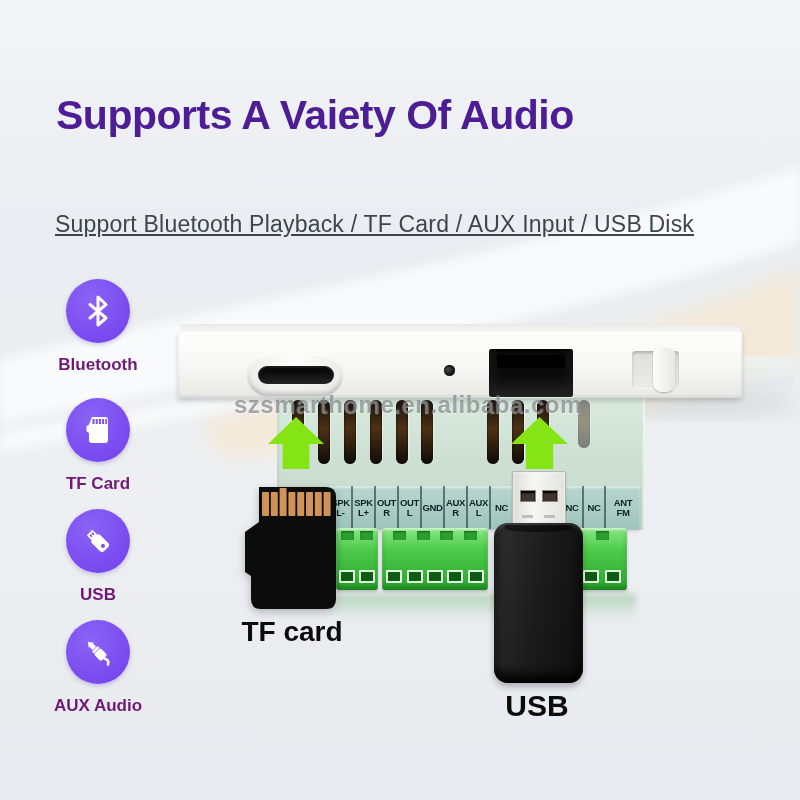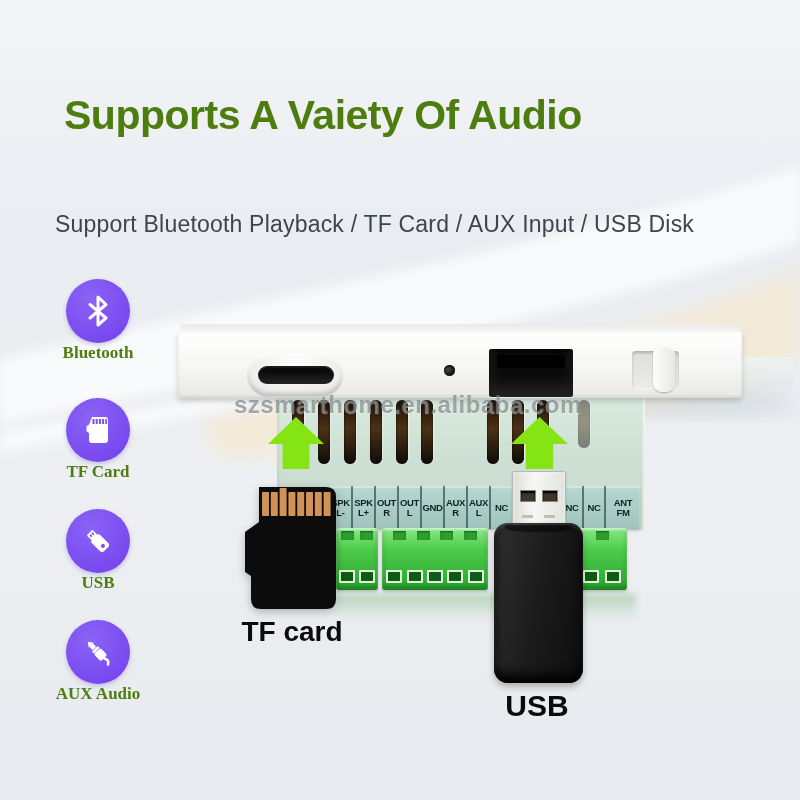--- a/index.html
+++ b/index.html
@@ -2,32 +2,32 @@
 <html><head>
 <meta charset="utf-8">
 <style>
   html,body{margin:0;padding:0;background:#dfe2e6;}
   .canvas{position:relative;width:800px;height:800px;overflow:hidden;
           font-family:"Liberation Sans",sans-serif;background:#edf0f3;}
   .abs{position:absolute;}
 
   
   .title{position:absolute;left:56px;top:64px;font-size:41px;line-height:49px;
-         font-weight:700;color:#4d7c0f;letter-spacing:-0.5px;z-index:6;margin-left:8px;}
+         font-weight:700;color:#4c1d95;letter-spacing:-0.5px;z-index:6;}
   .title span{display:block;}
   .subtitle{position:absolute;left:55px;top:188px;font-size:23px;color:#3f454c;
-            letter-spacing:.2px;z-index:6;}
+            letter-spacing:.2px;z-index:6;text-decoration:underline;}
 
   
   .feature{position:absolute;width:160px;left:18px;text-align:center;z-index:6;}
   .fcircle{width:64px;height:64px;border-radius:50%;margin:0 auto;
            background:radial-gradient(circle at 38% 30%,#8a63f6,#7747ee 78%);
            display:flex;align-items:center;justify-content:center;
            box-shadow:0 2px 4px rgba(80,50,180,.25);}
-  .flabel{font-size:17px;font-weight:700;color:#4d7c0f;font-family:Liberation Serif, serif;}
+  .flabel{margin-top:12px;font-size:17px;font-weight:700;color:#701a75;}
   .f-bt{top:279px;} .f-tf{top:398px;} .f-usb{top:509px;} .f-aux{top:620px;}
 
   
   .panel{position:absolute;left:178px;top:331px;width:564px;height:67px;z-index:4;
          background:linear-gradient(180deg,#ffffff 0%,#f6f6f4 55%,#e8e8e5 100%);
          border-radius:4px;
          box-shadow:0 3px 5px rgba(90,95,100,.28),inset 0 1px 0 #fff,inset 0 -2px 3px rgba(0,0,0,.08);}
   .panel::before{content:"";position:absolute;left:2px;right:2px;top:-7px;height:8px;
          background:linear-gradient(180deg,#e9eae8,#f7f7f5);border-radius:4px 4px 0 0;}
   .glass{position:absolute;left:742px;top:357px;width:52px;height:28px;z-index:3;opacity:.8;

